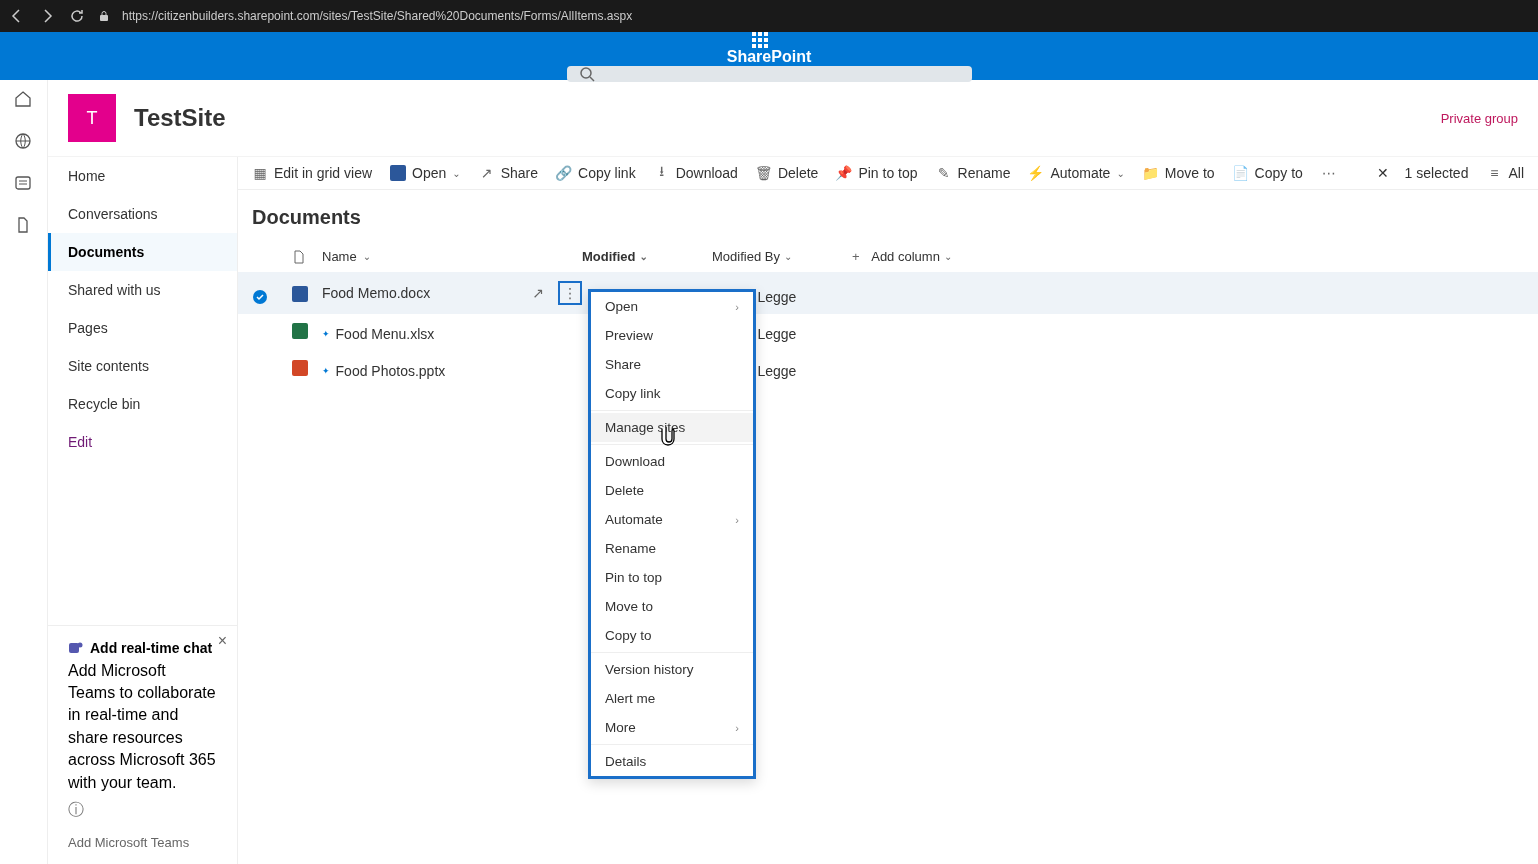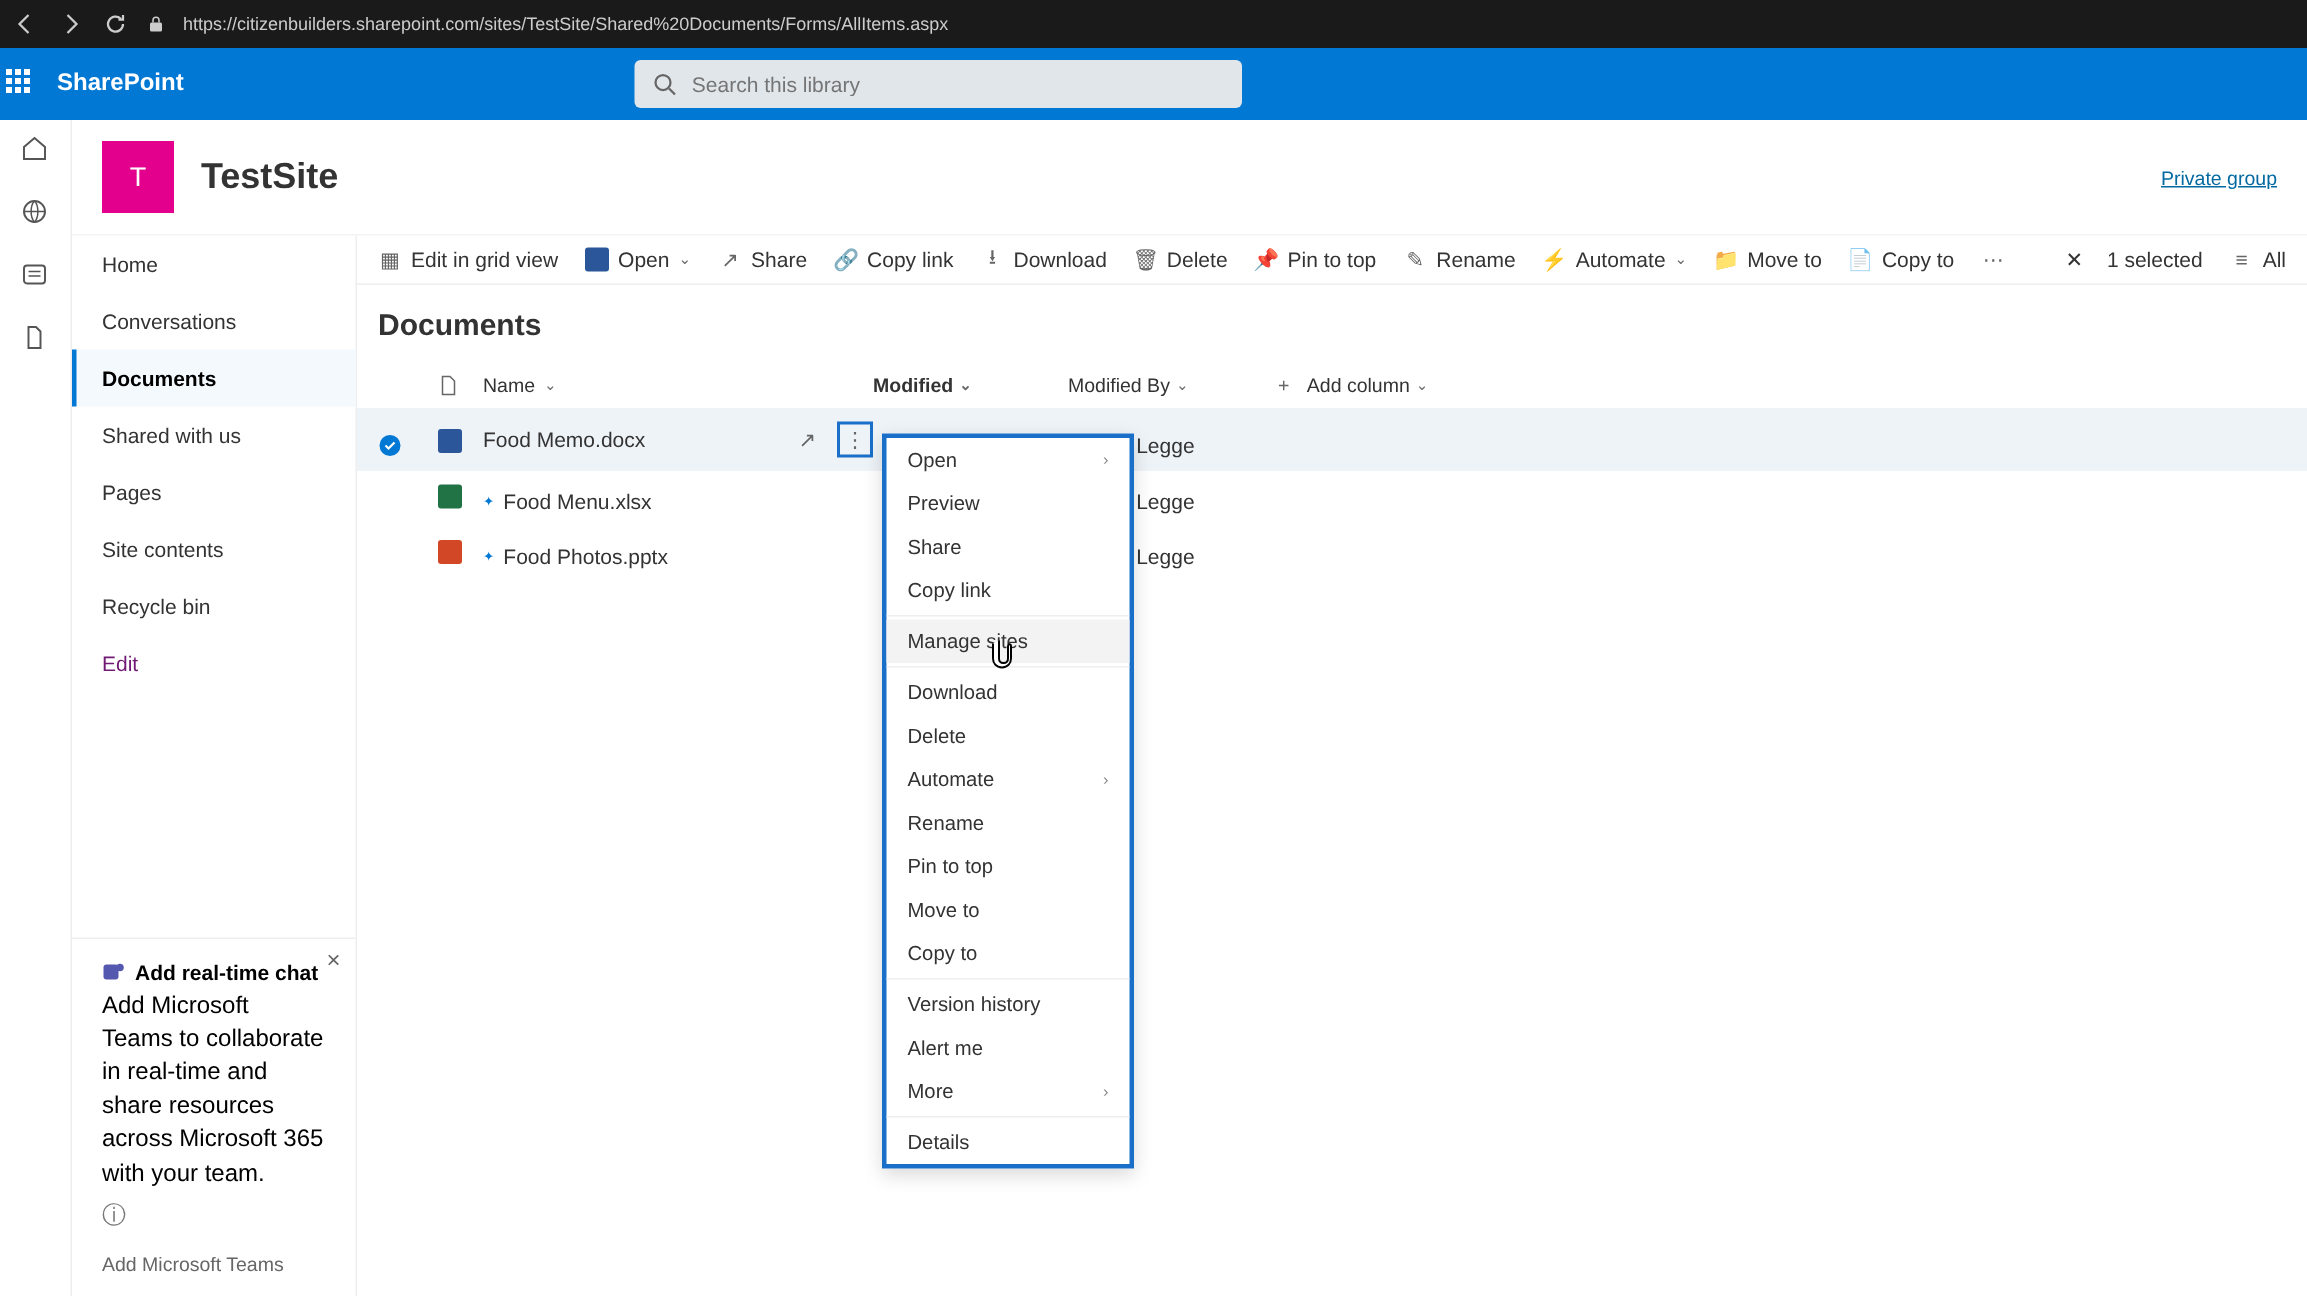--- a/index.html
+++ b/index.html
@@ -5,39 +5,39 @@
 * { margin: 0; padding: 0; box-sizing: border-box; font-family: "Segoe UI", Arial, sans-serif; }
 body { width: 1538px; height: 864px; overflow: hidden; background: #fff; }
 
 
 .browser-bar { height: 32px; background: #1a1a1a; display: flex; align-items: center; padding: 0 8px; gap: 12px; }
 .browser-bar .nav-btn { width: 18px; height: 18px; display: flex; align-items: center; justify-content: center; color: #ccc; cursor: pointer; }
 .browser-bar .lock { color: #ccc; font-size: 11px; }
 .browser-bar .url { color: #ccc; font-size: 12px; }
 
 
-.suite-header { height: 48px; background: #0078d4; display: flex; align-items: center; padding: 0 4px; }
+.suite-header { height: 48px; background: #0078d4; display: flex; align-items: center; padding: 0 22px; flex-direction: column; }
 .waffle { width: 20px; height: 20px; display: grid; grid-template-columns: repeat(3,4px); grid-template-rows: repeat(3,4px); gap: 2px; margin-right: 14px; cursor: pointer; }
 .waffle span { background: #fff; width: 4px; height: 4px; }
 .suite-title { color: #fff; font-size: 16px; font-weight: 600; }
 .search-wrap { margin-left: auto; margin-right: auto; width: 405px; height: 32px; background: #e1e6ea; border-radius: 4px; display: flex; align-items: center; padding: 0 12px; gap: 10px; }
 .search-wrap input { border: none; background: transparent; flex: 1; font-size: 14px; outline: none; }
 
 
 .app-body { display: flex; height: calc(864px - 32px - 48px); }
 .rail { width: 48px; background: #fff; border-right: 1px solid #eee; display: flex; flex-direction: column; align-items: center; padding-top: 10px; gap: 22px; }
 .rail-btn { width: 20px; height: 20px; color: #555; cursor: pointer; }
 
 .right-side { flex: 1; display: flex; flex-direction: column; }
 
 
 .site-header { display: flex; align-items: center; padding: 14px 20px; gap: 18px; border-bottom: 1px solid #f3f3f3; }
 .site-logo { width: 48px; height: 48px; background: #e3008c; color: #fff; display: flex; align-items: center; justify-content: center; font-size: 18px; }
 .site-title { font-size: 24px; font-weight: 600; color: #333; }
-.site-meta { margin-left: auto; font-size: 13px; color: #0369a1; text-decoration: underline; }
+.site-meta { margin-left: auto; font-size: 13px; color: #be185d; }
 
 
 .main-row { display: flex; flex: 1; }
 .side-nav { width: 190px; border-right: 1px solid #eee; display: flex; flex-direction: column; }
 .side-nav a { display: block; padding: 11px 20px; font-size: 14px; color: #333; text-decoration: none; cursor: pointer; }
 .side-nav a.active { border-left: 3px solid #0078d4; padding-left: 17px; font-weight: 600; color: #000; background: #f3f9fd; }
 .side-nav .edit { color: #701a75; }
 .promo { margin-top: auto; padding: 14px 20px; border-top: 1px solid #eee; position: relative; }
 .promo-close { position: absolute; top: 6px; right: 10px; color: #666; font-size: 16px; cursor: pointer; }
 .promo-title { font-size: 14px; font-weight: 600; margin-bottom: 4px; display: flex; align-items: center; gap: 6px; }
@@ -126,21 +126,20 @@
       <span></span>
       <span></span>
       <span></span>
   </div>
   <div class="suite-title">SharePoint</div>
   <div class="search-wrap">
     <svg width="16" height="16" viewBox="0 0 16 16">
         <circle cx="7" cy="7" r="5" stroke="#666" stroke-width="1.5" fill="none"></circle>
         <line x1="11" y1="11" x2="15" y2="15" stroke="#666" stroke-width="1.5"></line>
       </svg>
-    <input type="text" placeholder="Search this library" style="">
   </div>
   <div style="width:405px"></div>
 </div>
 
 <div class="app-body">
 
   <div class="rail">
     <div class="rail-btn">
         <svg width="18" height="18" viewBox="0 0 18 18">
           <path d="M9 2l7 6v8H2V8l7-6z" stroke="currentColor" fill="none" stroke-width="1.3"></path>

